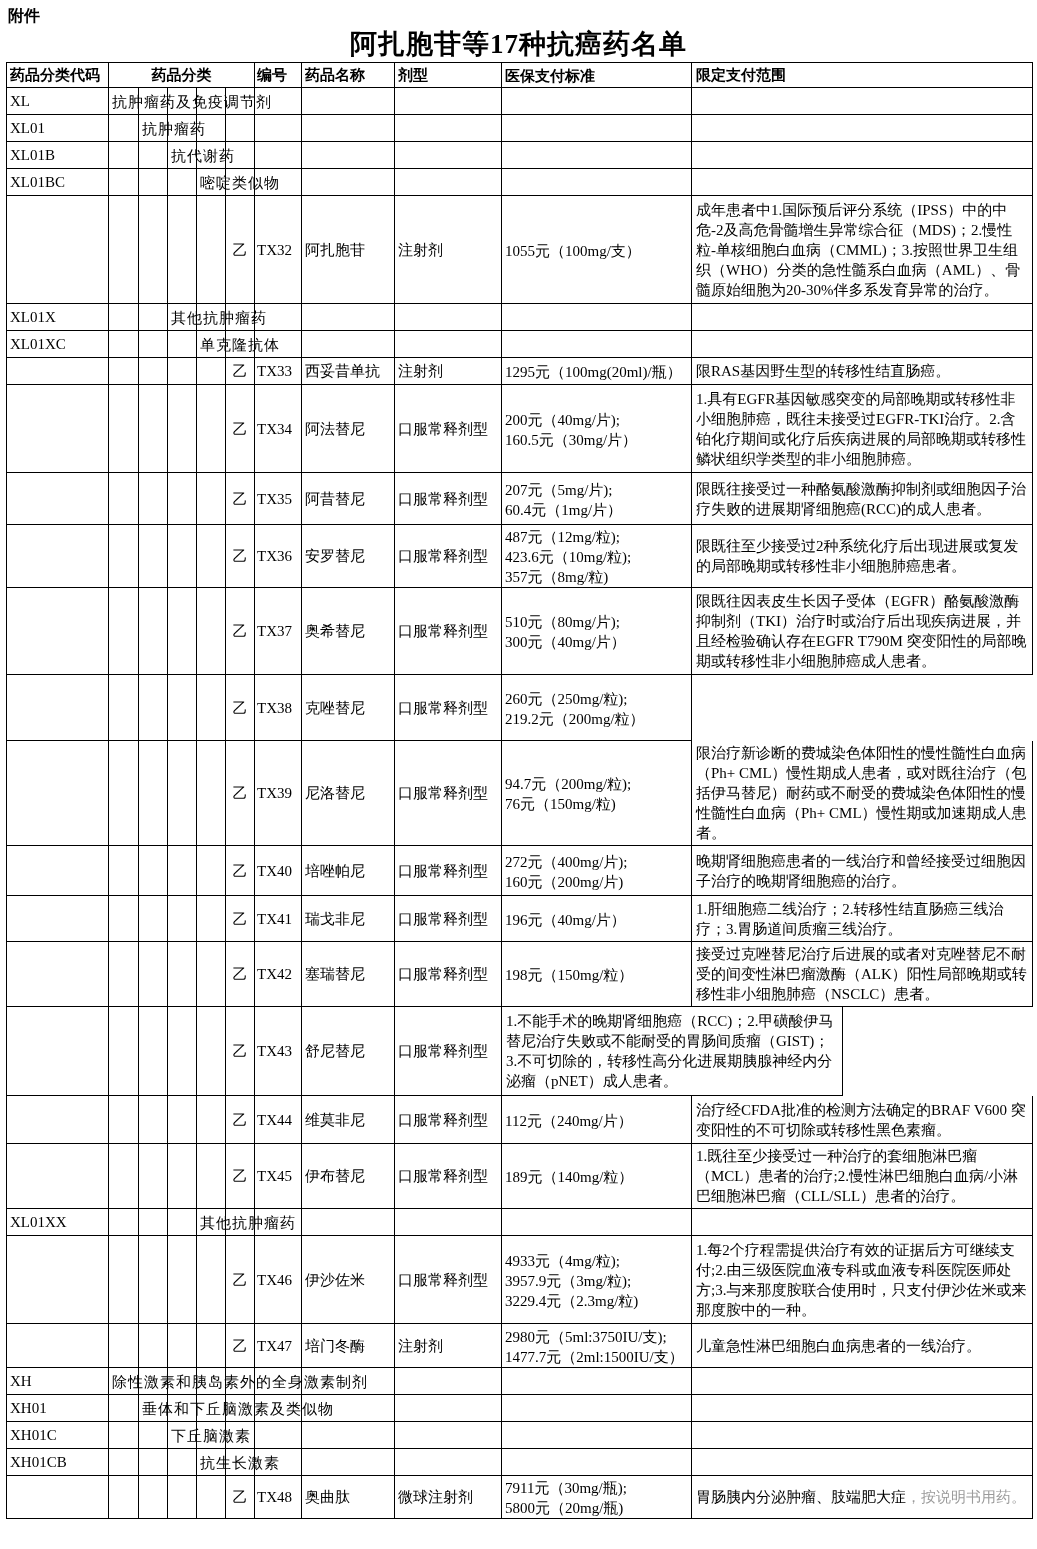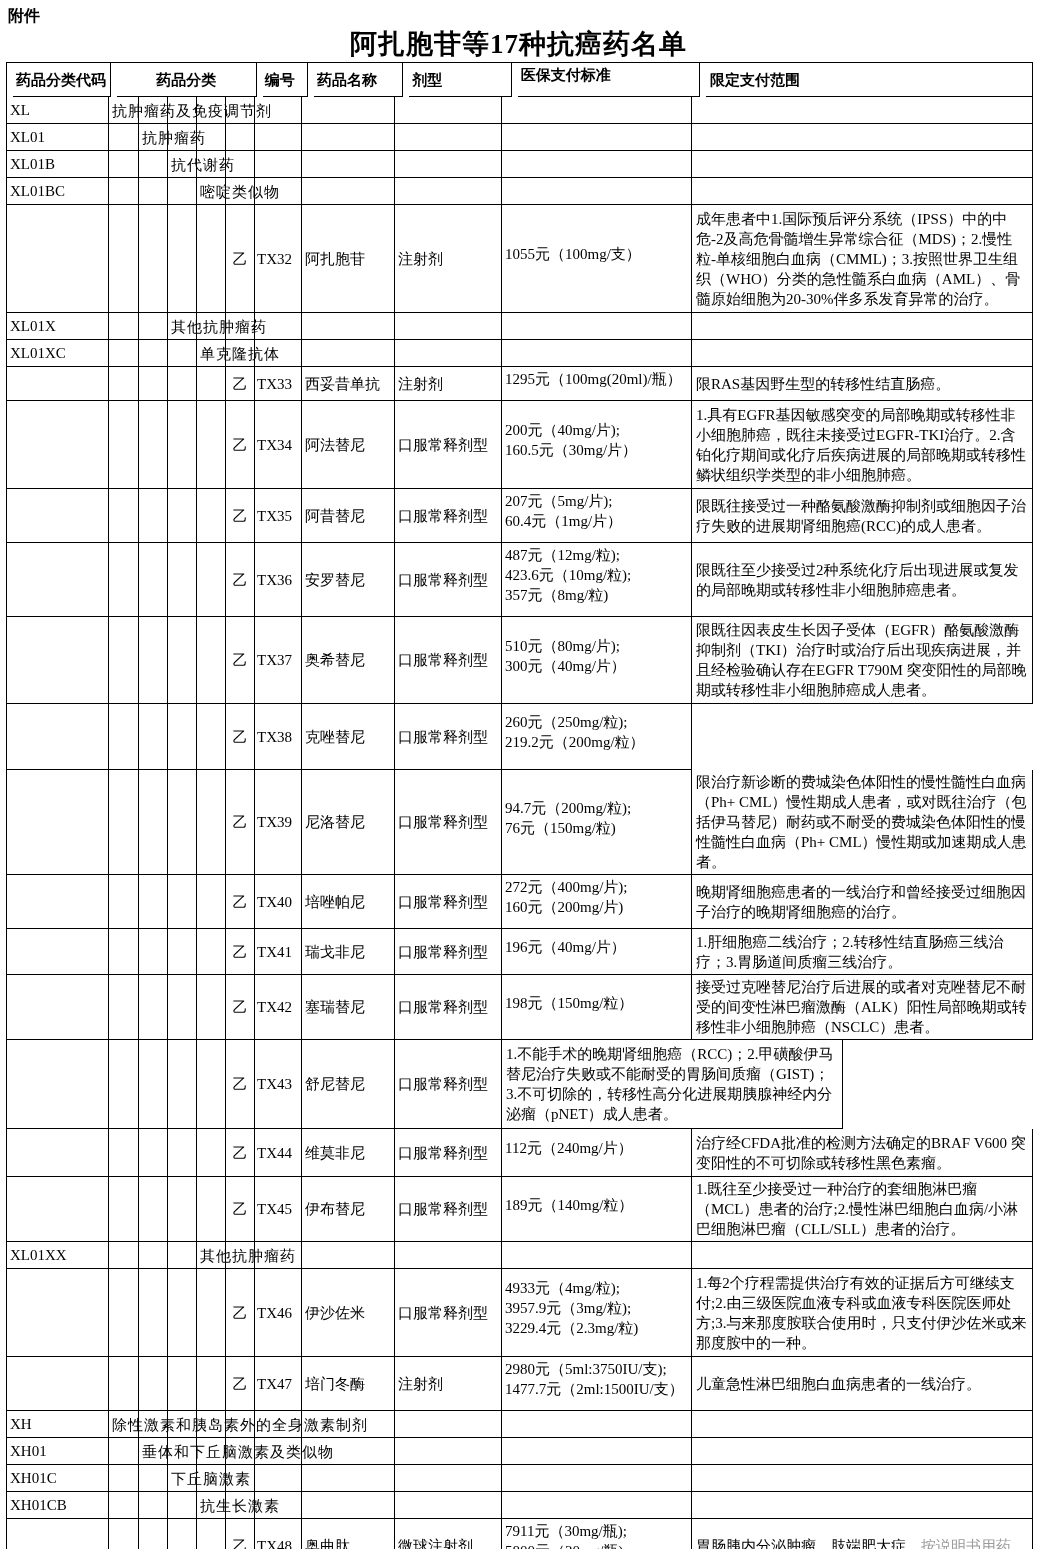--- a/index.html
+++ b/index.html
@@ -27,26 +27,26 @@
     position:relative;z-index:2;display:flex;align-items:center;
     background:transparent;line-height:20px;
   }
   .c-code{width:102px;padding-left:3px;}
   .c-s1{width:30px;}
   .c-s2,.c-s3,.c-s4{width:29px;}
   .c-s5{width:29px;justify-content:center;}
   .c-no{width:47px;padding-left:2px;}
   .c-name{width:93px;padding-left:3px;}
   .c-form{width:107px;padding-left:3px;}
-  .c-std{width:190px;padding:2px 2px 11px 3px;}
+  .c-std{width:190px;padding:2px 2px 0 3px;}
   .c-scope{width:341px;padding:2px 3px 2px 4px;}
   .c-cat{width:146px;justify-content:center;}
   .hdr .cell{
     font-family:"Liberation Sans","DejaVu Sans",sans-serif;
-    font-weight:bold;font-size:15px;margin-left:6px;
+    font-weight:bold;font-size:15px;
   }
   .cat-label{
     position:absolute;z-index:1;top:50%;transform:translateY(-50%);
     white-space:nowrap;font-size:15px;letter-spacing:1px;
   }
   .price-line{white-space:nowrap;}
   .scope-text{width:100%;}
   .grey{color:#9b9b9b;}
 </style>
 </head>

